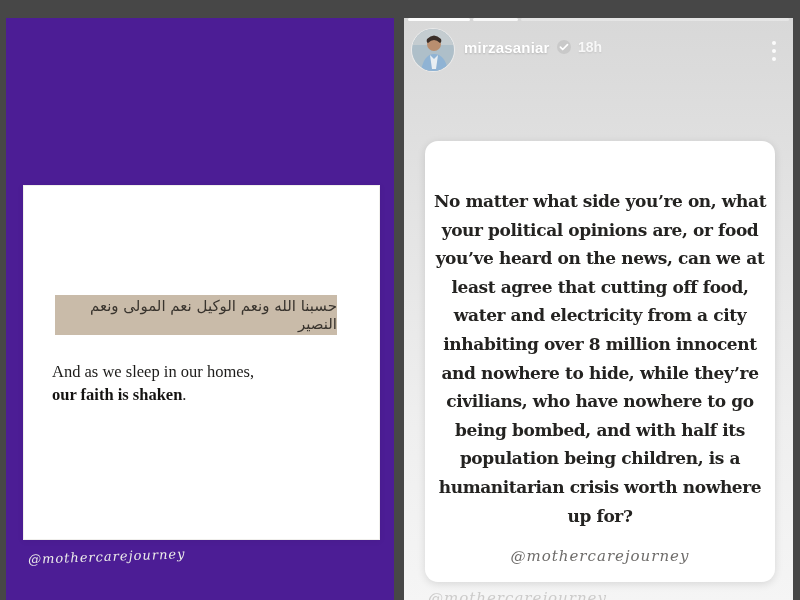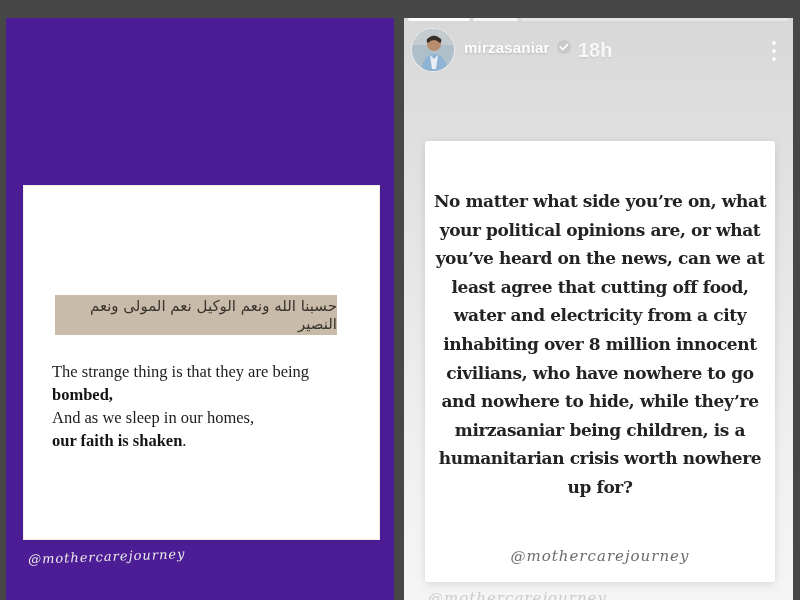--- a/index.html
+++ b/index.html
@@ -25,50 +25,49 @@
   .seg{height:3px;border-radius:2px;}
   .seg.s1{width:62px;background:#fcfcfc;}
   .seg.s2{width:45px;background:rgba(255,255,255,0.78);}
   .seg.s3{flex:1;background:rgba(255,255,255,0.35);}
   .story-header{position:absolute;left:0;top:9px;width:100%;height:46px;}
   .avatar{position:absolute;left:8px;top:2px;width:42px;height:42px;border-radius:50%;overflow:hidden;
     box-shadow:0 0 0 1px rgba(255,255,255,0.45);}
   .username{position:absolute;left:60px;top:12px;font-size:15px;font-weight:bold;color:#ffffff;
     text-shadow:0 1px 2px rgba(0,0,0,0.18);letter-spacing:0.2px;}
   .vbadge{position:absolute;left:153px;top:13px;width:14px;height:14px;}
-  .timestamp{position:absolute;left:174px;top:12px;font-size:20px;color:rgba(255,255,255,0.85);
+  .timestamp{position:absolute;left:174px;top:12px;font-size:14px;color:rgba(255,255,255,0.85);
     text-shadow:0 1px 2px rgba(0,0,0,0.10);font-weight:bold;}
   .kebab{position:absolute;left:362px;top:9px;width:16px;height:30px;display:flex;flex-direction:column;
     align-items:center;justify-content:center;gap:4px;cursor:pointer;}
   .kebab i{width:4px;height:4px;border-radius:50%;background:rgba(255,255,255,0.92);display:block;}
 
   
   .text-card{position:absolute;left:21px;top:123px;width:350px;height:441px;background:#ffffff;
-    border-radius:3px;box-shadow:0 2px 9px rgba(0,0,0,0.12);}
+    border-radius:13px;box-shadow:0 2px 9px rgba(0,0,0,0.12);}
   .story-lines{position:absolute;left:0;top:46px;width:100%;text-align:center;
     font-family:"DejaVu Serif","Liberation Serif",serif;font-weight:bold;font-size:17px;
     line-height:28.6px;color:#242321;letter-spacing:-0.4px;}
   .story-line{white-space:nowrap;}
   .script-handle{position:absolute;left:0;top:406px;width:100%;text-align:center;
     font-family:"DejaVu Serif",serif;font-style:italic;font-size:15px;color:#6e6c6a;letter-spacing:1px;}
   .wm-right{position:absolute;left:24px;top:571px;font-family:"DejaVu Serif",serif;font-style:italic;
     font-size:15px;color:#cccbca;letter-spacing:1px;}
 </style>
 </head>
 <body>
 
 <div class="stage">
 
   <section class="panel left">
     <div class="quote-card">
       <div class="arabic-box">
         <span>حسبنا الله ونعم الوكيل نعم المولى ونعم النصير</span>
       </div>
       <div class="quote-text">
-        <div><span>The strange thing is that they are being </span><b>bombed,</b></div>
         <div><span>And as we sleep in our homes,</span></div>
         <div><b>our faith is shaken</b><span>.</span></div>
       </div>
     </div>
     <div class="wm-left">@mothercarejourney</div>
   </section>
 
   <section class="panel right">
 
     <div class="progress">
@@ -99,28 +98,29 @@
       <div class="kebab">
           <i></i>
           <i></i>
           <i></i>
         </div>
     </header>
 
     <div class="text-card">
       <div class="story-lines">
           <div class="story-line">No matter what side you’re on, what</div>
-          <div class="story-line">your political opinions are, or what</div>
+          <div class="story-line">your political opinions are, or food</div>
           <div class="story-line">you’ve heard on the news, can we at</div>
           <div class="story-line">least agree that cutting off food,</div>
           <div class="story-line">water and electricity from a city</div>
           <div class="story-line">inhabiting over 8 million innocent</div>
+          <div class="story-line">and nowhere to hide, while they’re</div>
           <div class="story-line">civilians, who have nowhere to go</div>
-          <div class="story-line">and nowhere to hide, while they’re</div>
-          <div class="story-line">mirzasaniar being children, is a</div>
+          <div class="story-line">being bombed, and with half its</div>
+          <div class="story-line">population being children, is a</div>
           <div class="story-line">humanitarian crisis worth nowhere</div>
           <div class="story-line">up for?</div>
         </div>
       <div class="script-handle">@mothercarejourney</div>
     </div>
 
     <div class="wm-right">@mothercarejourney</div>
   </section>
 
 </div>

